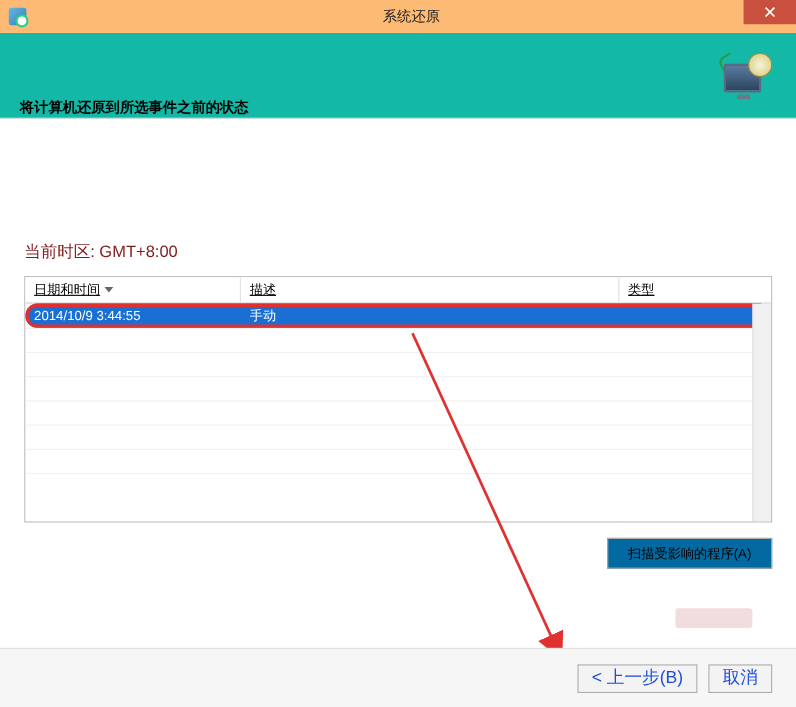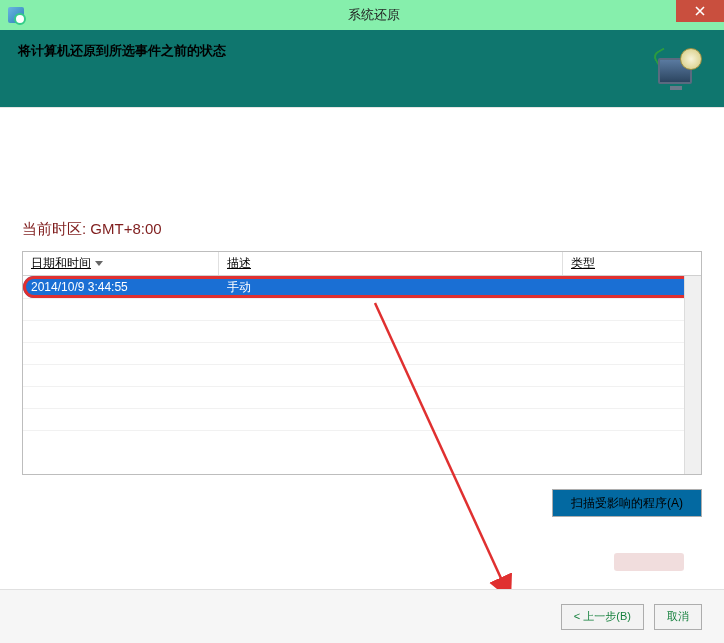--- a/index.html
+++ b/index.html
@@ -1,25 +1,25 @@
 <!DOCTYPE html>
 <html><head>
   <meta charset="utf-8">
   <style>
     * { box-sizing: border-box; margin: 0; padding: 0; }
     body { font-family: "Microsoft YaHei", "SimSun", Arial, sans-serif; font-size: 12px; background: #fff; width: 724px; height: 643px; position: relative; overflow: hidden; }
     
-    .titlebar { height: 30px; background: #86efac; display: flex; align-items: center; position: relative; }
+    .titlebar { height: 30px; background: #fdba74; display: flex; align-items: center; position: relative; }
     .titlebar-icon { width: 16px; height: 16px; margin-left: 8px; background: linear-gradient(135deg,#6bb6e0,#2a7fb8); border-radius: 2px; position: relative; }
     .titlebar-icon::after{content:"";position:absolute;right:-2px;bottom:-2px;width:8px;height:8px;border:2px solid #3c8; border-radius:50%;background:#fff;}
     .titlebar-title { flex: 1; text-align: center; font-size: 13px; color: #222; }
     .close-btn { width: 48px; height: 22px; background: #c94f3e; color: #fff; display: flex; align-items: center; justify-content: center; font-size: 14px; position:absolute; right:0; top:0; }
     .close-btn svg{width:10px;height:10px;}
     
-    .header-band { background:#0f766e; height:78px; border-bottom:1px solid #e5e5e5; display:flex; align-items:flex-start; padding:12px 18px 0 18px; position:relative;}
+    .header-band { background:#14b8a6; height:78px; border-bottom:1px solid #e5e5e5; display:flex; align-items:flex-end; padding:12px 18px 0 18px; position:relative;}
     .header-text { font-size: 13px; font-weight: bold; color:#000; }
     .header-icon { position:absolute; right:22px; top:18px; width:48px; height:48px; }
     .hi-monitor{position:absolute; left:4px; top:10px; width:34px; height:26px; background:linear-gradient(#5a7aa0,#2c4560); border:2px solid #5a6a80; border-radius:2px;}
     .hi-monitor::after{content:""; position:absolute; left:10px; top:26px; width:12px; height:4px; background:#6a7a8a;}
     .hi-clock{position:absolute; right:0; top:0; width:22px; height:22px; background:radial-gradient(#f7f3d8,#d4c87a); border:1px solid #9c8e40; border-radius:50%;}
     .hi-arrow{position:absolute; left:0; top:2px; width:14px; height:14px; border:2px solid #2c9b3e; border-right:none; border-bottom:none; border-radius:50% 0 0 0; transform:rotate(-30deg);}
     
     .content { padding: 0 22px; position:absolute; top:108px; bottom:60px; left:0; right:0;}
     .body-gap { height:112px; }
     .tz-label { font-size:15px; color:#7f1d1d; margin-bottom:12px; }
@@ -38,21 +38,21 @@
     .td.col-desc{flex:0 0 344px;}
     .td.col-type{flex:1;}
     .empty-row { height:22px; border-top:1px solid #f1f1f1;}
     
     .scrollbar-v{position:absolute; right:0; top:24px; bottom:0; width:17px; background:#f0f0f0; border-left:1px solid #dcdcdc;}
     
     .scan-row{ display:flex; justify-content:flex-end; margin-top:14px;}
     .scan-btn{ height:28px; padding:0 18px; font-size:12px; background:#0369a1; border:1px solid #adadad; color:#000;}
     
     .footer { position:absolute; bottom:0; left:0; right:0; height:54px; border-top:1px solid #e0e0e0; background:#f6f6f6; display:flex; justify-content:flex-end; align-items:center; gap:10px; padding-right:22px;}
-    .footer button{ height:26px; padding:0 12px; font-size:11px; background:#f3f3f3; border:1px solid #adadad; color:#15803d;}
+    .footer button{ height:26px; padding:0 12px; font-size:16px; background:#f3f3f3; border:1px solid #adadad; color:#1d4ed8;}
     .footer button.primary{ outline:2px solid #e03030; outline-offset:2px; box-shadow:0 0 0 1px #7aa6d6 inset;}
     
     .anno-arrow{position:absolute; pointer-events:none;}
     .anno-arrow svg{overflow:visible;}
     
     .wm{position:absolute; right:40px; bottom:72px; width:70px; height:18px; background:rgba(200,120,120,.25); border-radius:3px;}
   </style>
 </head>
 <body>
 

